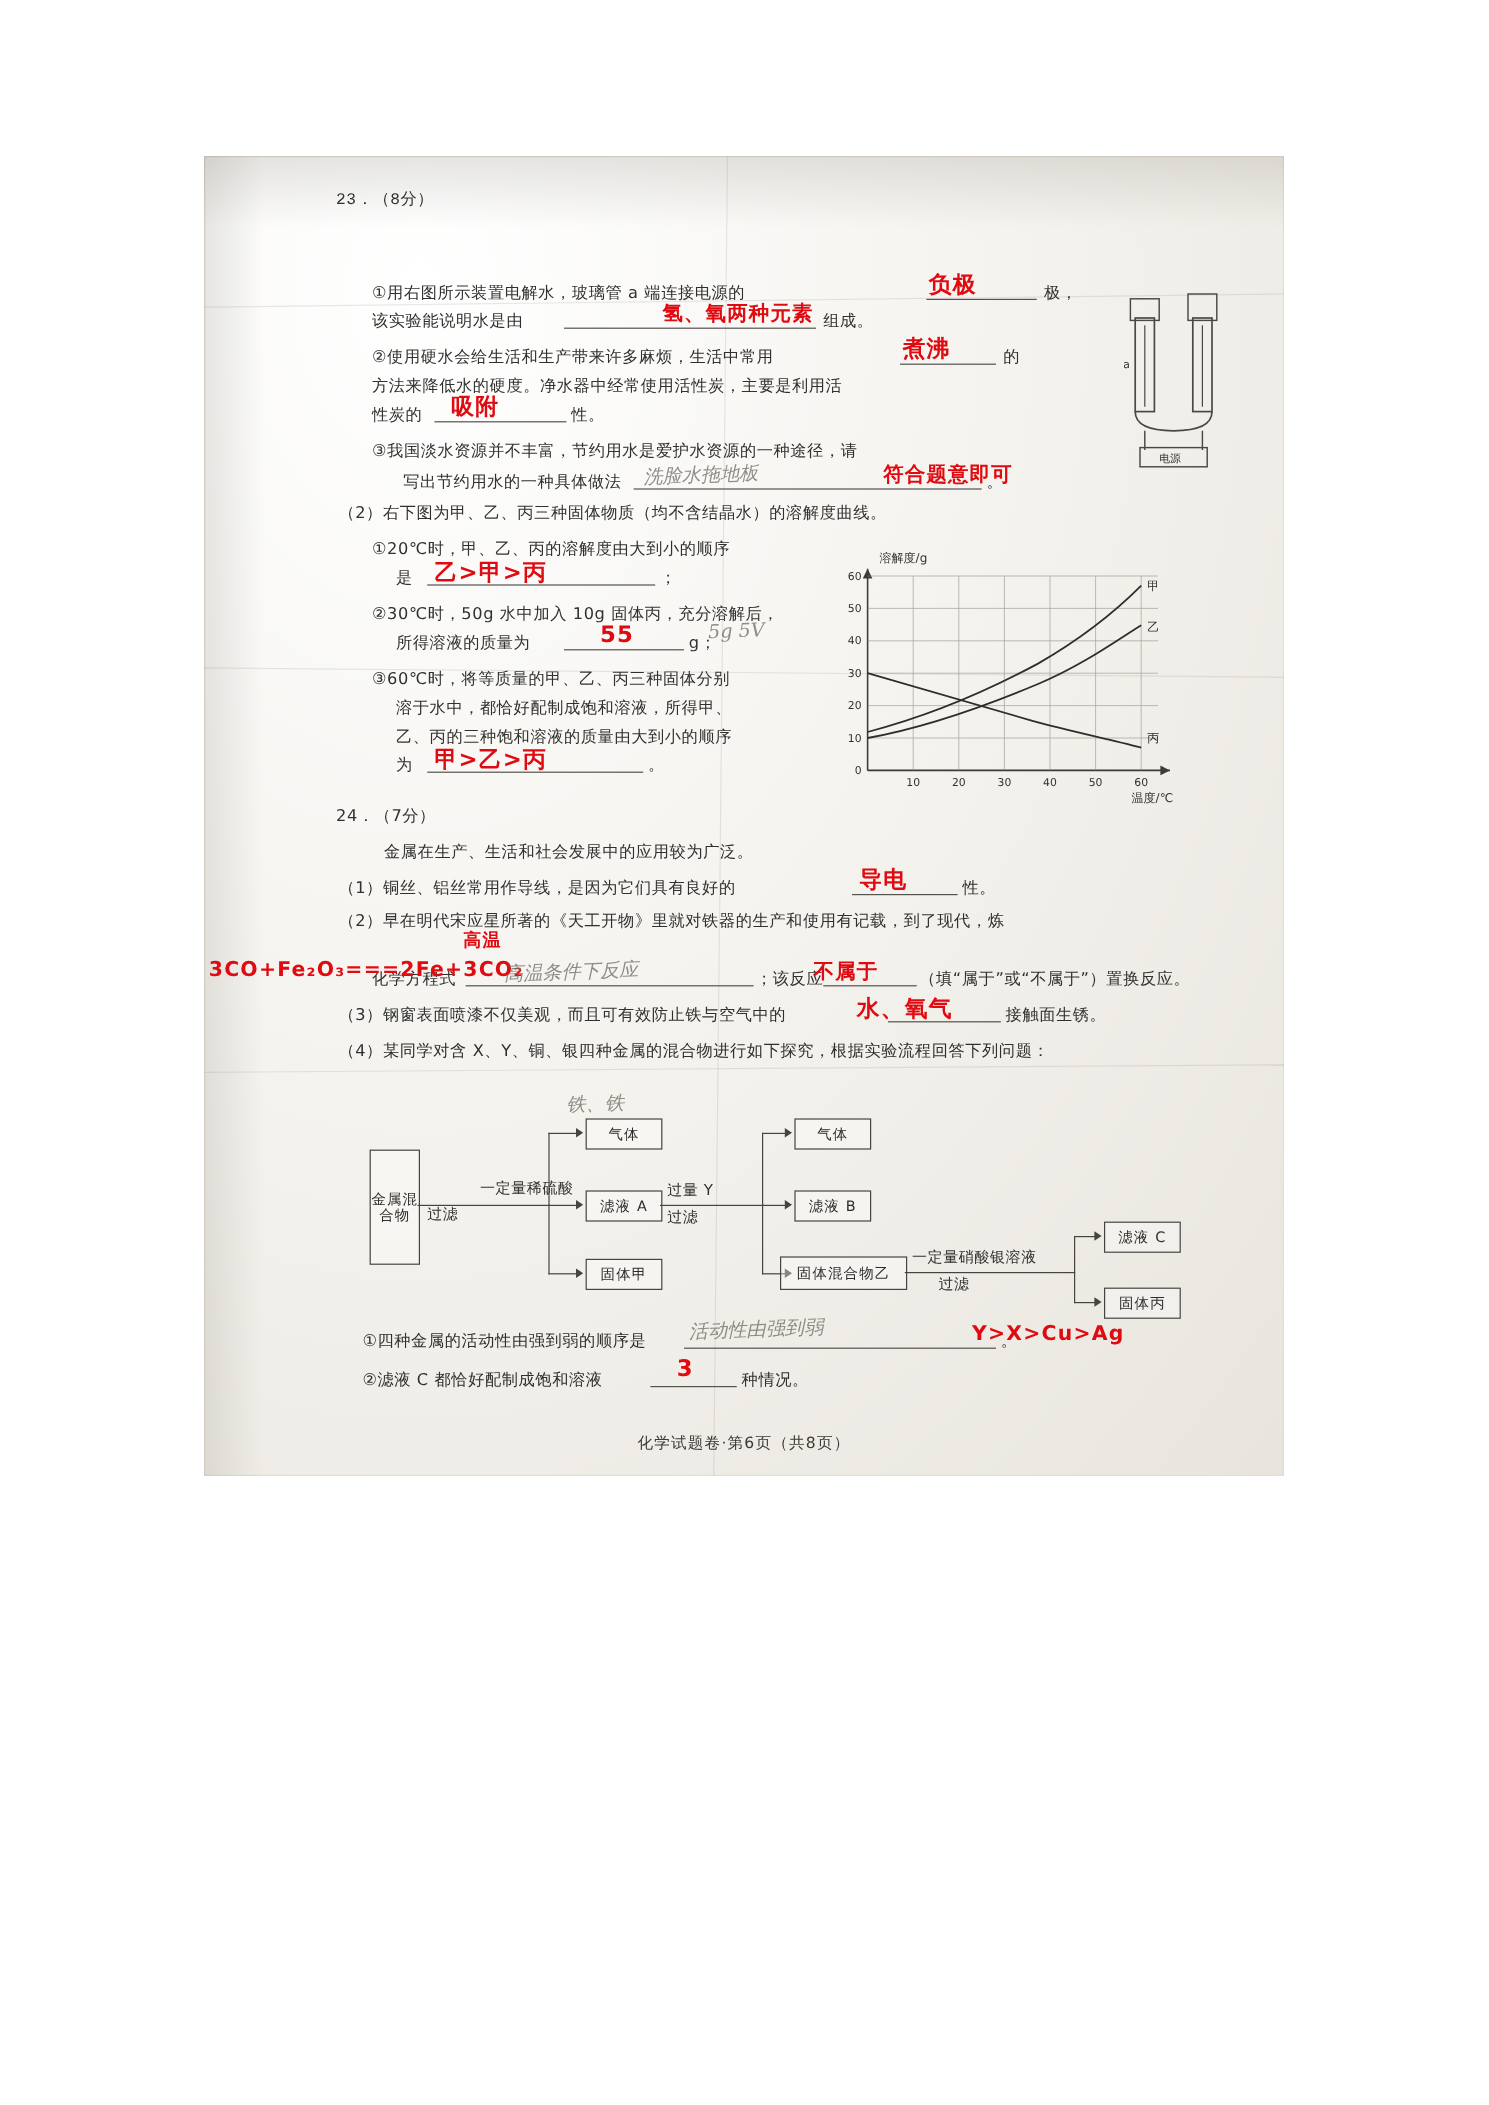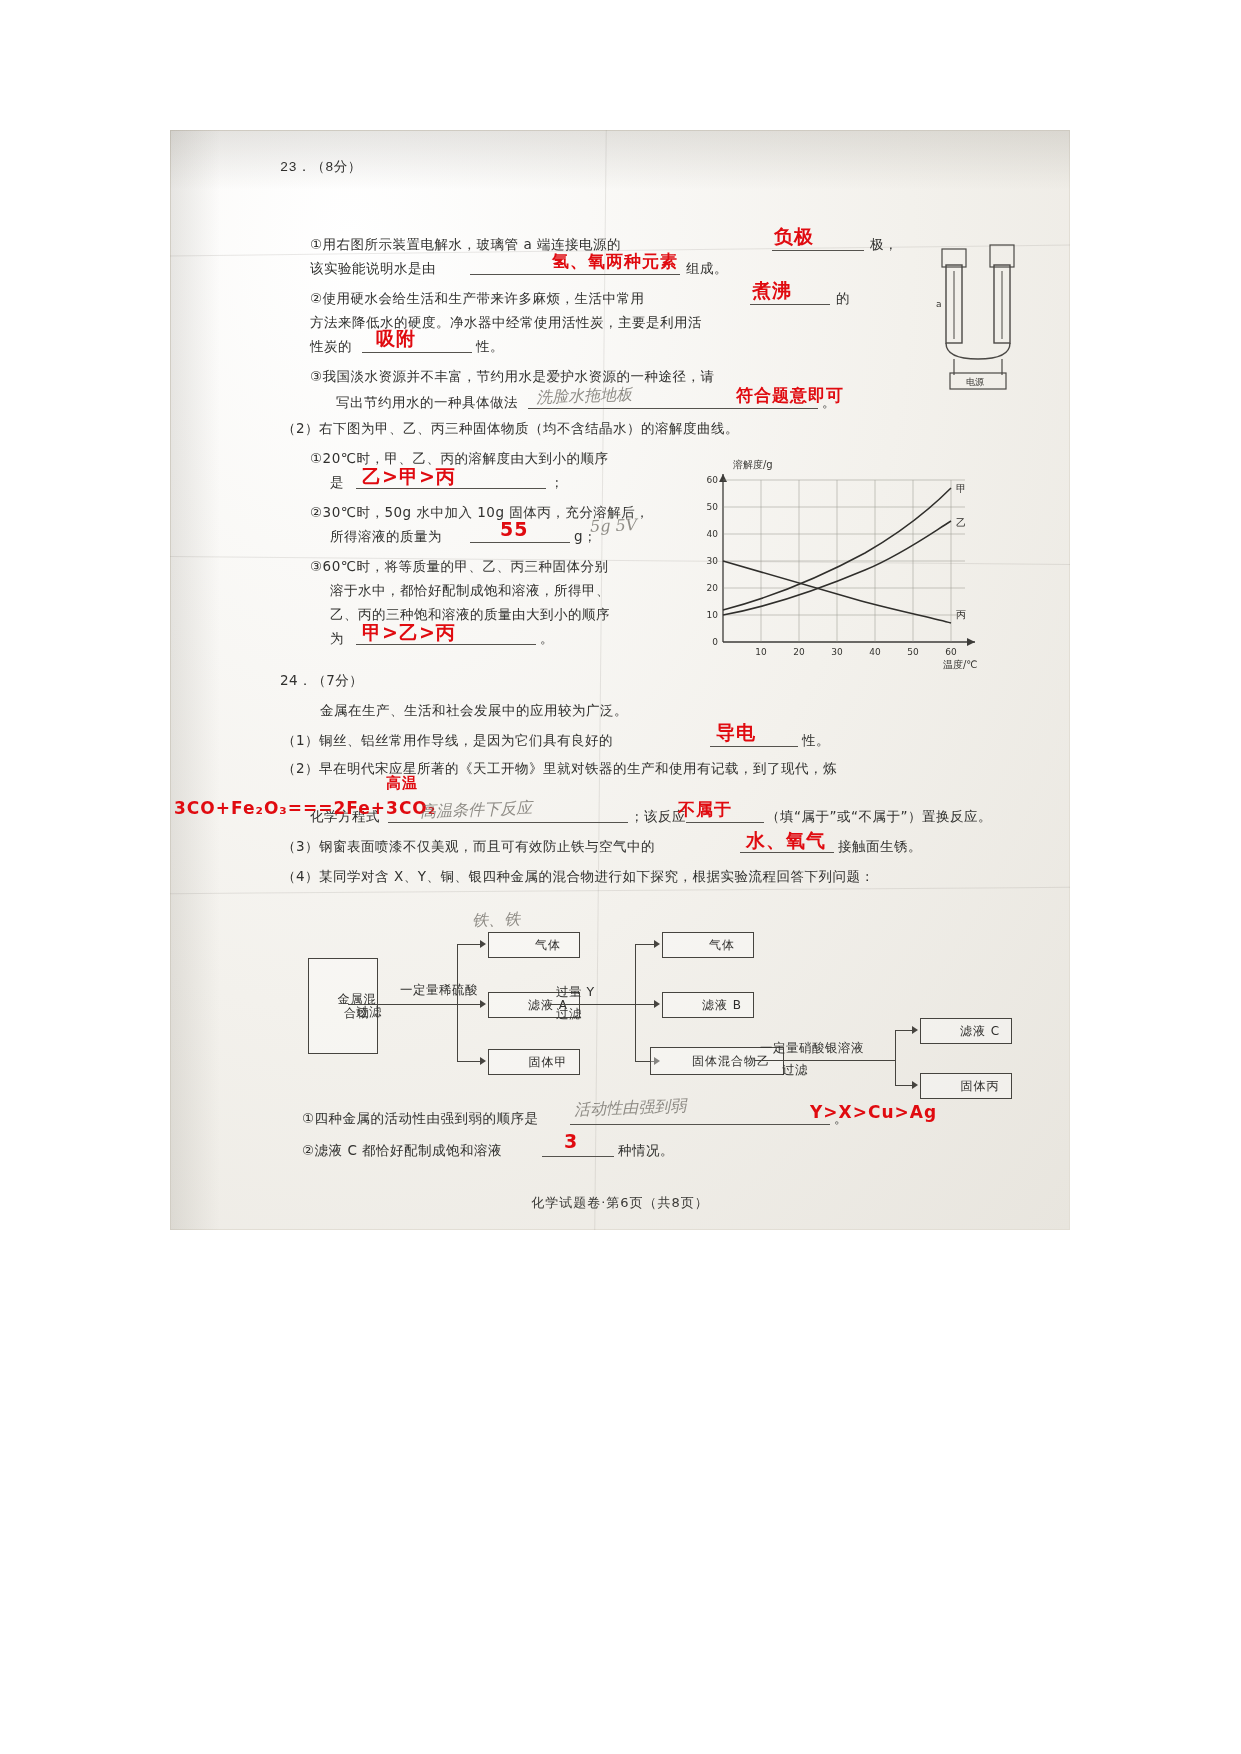--- a/index.html
+++ b/index.html
@@ -40,21 +40,21 @@
 
   
   .fig-elec{position:absolute;right:22px;top:105px;width:120px;height:160px;}
 
   
   .chart{position:absolute;left:505px;top:322px;width:330px;height:225px;}
   .chart svg{display:block;}
 
   
   .flow{position:absolute;left:120px;top:800px;width:760px;height:160px;}
-  .box{position:absolute;border:1.3px solid #46443f;background:rgba(255,255,255,.35);font-size:12px;color:#2e2d2b;display:flex;align-items:center;justify-content:center;text-align:center;line-height:15px;letter-spacing:1px;padding-left:28px;}
+  .box{position:absolute;border:1.3px solid #46443f;background:rgba(255,255,255,.35);font-size:12px;color:#2e2d2b;display:flex;align-items:center;justify-content:center;text-align:center;line-height:15px;letter-spacing:1px;}
   .ln{position:absolute;background:#46443f;}
   .arw{position:absolute;width:0;height:0;border-left:6px solid #46443f;border-top:4px solid transparent;border-bottom:4px solid transparent;}
 
   .footer{position:absolute;left:0;bottom:18px;width:100%;text-align:center;font-size:13px;color:#3a3936;letter-spacing:1px;}
 </style>
 </head>
 <body>
 
 <div class="page">
   <div class="scan">
@@ -207,21 +207,21 @@
     <div class="txt" style="left:570px;top:706px;"><span class="blank" style="min-width:94px;"></span></div>
     <div class="txt" style="left:668px;top:706px;">接触面生锈。</div>
 
     <div class="txt" style="left:112px;top:736px;">（4）某同学对含 X、Y、铜、银四种金属的混合物进行如下探究，根据实验流程回答下列问题：</div>
 
     <div class="ans" style="left:546px;top:590px;">导电</div>
     <div class="ans xs" style="left:216px;top:644px;text-align:center;">高温</div>
     <div class="ans sm" style="left:4px;top:668px;">3CO+Fe₂O₃===2Fe+3CO₂</div>
     <div class="hand" style="left:250px;top:670px;">高温条件下反应</div>
     <div class="ans sm" style="left:508px;top:668px;">不属于</div>
-    <div class="ans" style="left:576px;top:698px;">水、氧气</div>
+    <div class="ans" style="left:544px;top:698px;">水、氧气</div>
 
     <div class="flow">
       <div class="hand" style="left:182px;top:-20px;">铁、铁</div>
 
       <div class="box" style="left:18px;top:28px;width:40px;height:94px;line-height:14px;">金属混合物</div>
       <div class="txt small" style="left:62px;top:50px;margin-left:48px;">一定量稀硫酸</div>
       <div class="txt small" style="left:66px;top:72px;">过滤</div>
       <div class="ln" style="left:58px;top:74px;width:110px;height:1.2px;"></div>
       <div class="ln" style="left:167px;top:14px;width:1.2px;height:118px;"></div>
       <div class="ln" style="left:167px;top:14px;width:24px;height:1.2px;"></div>

